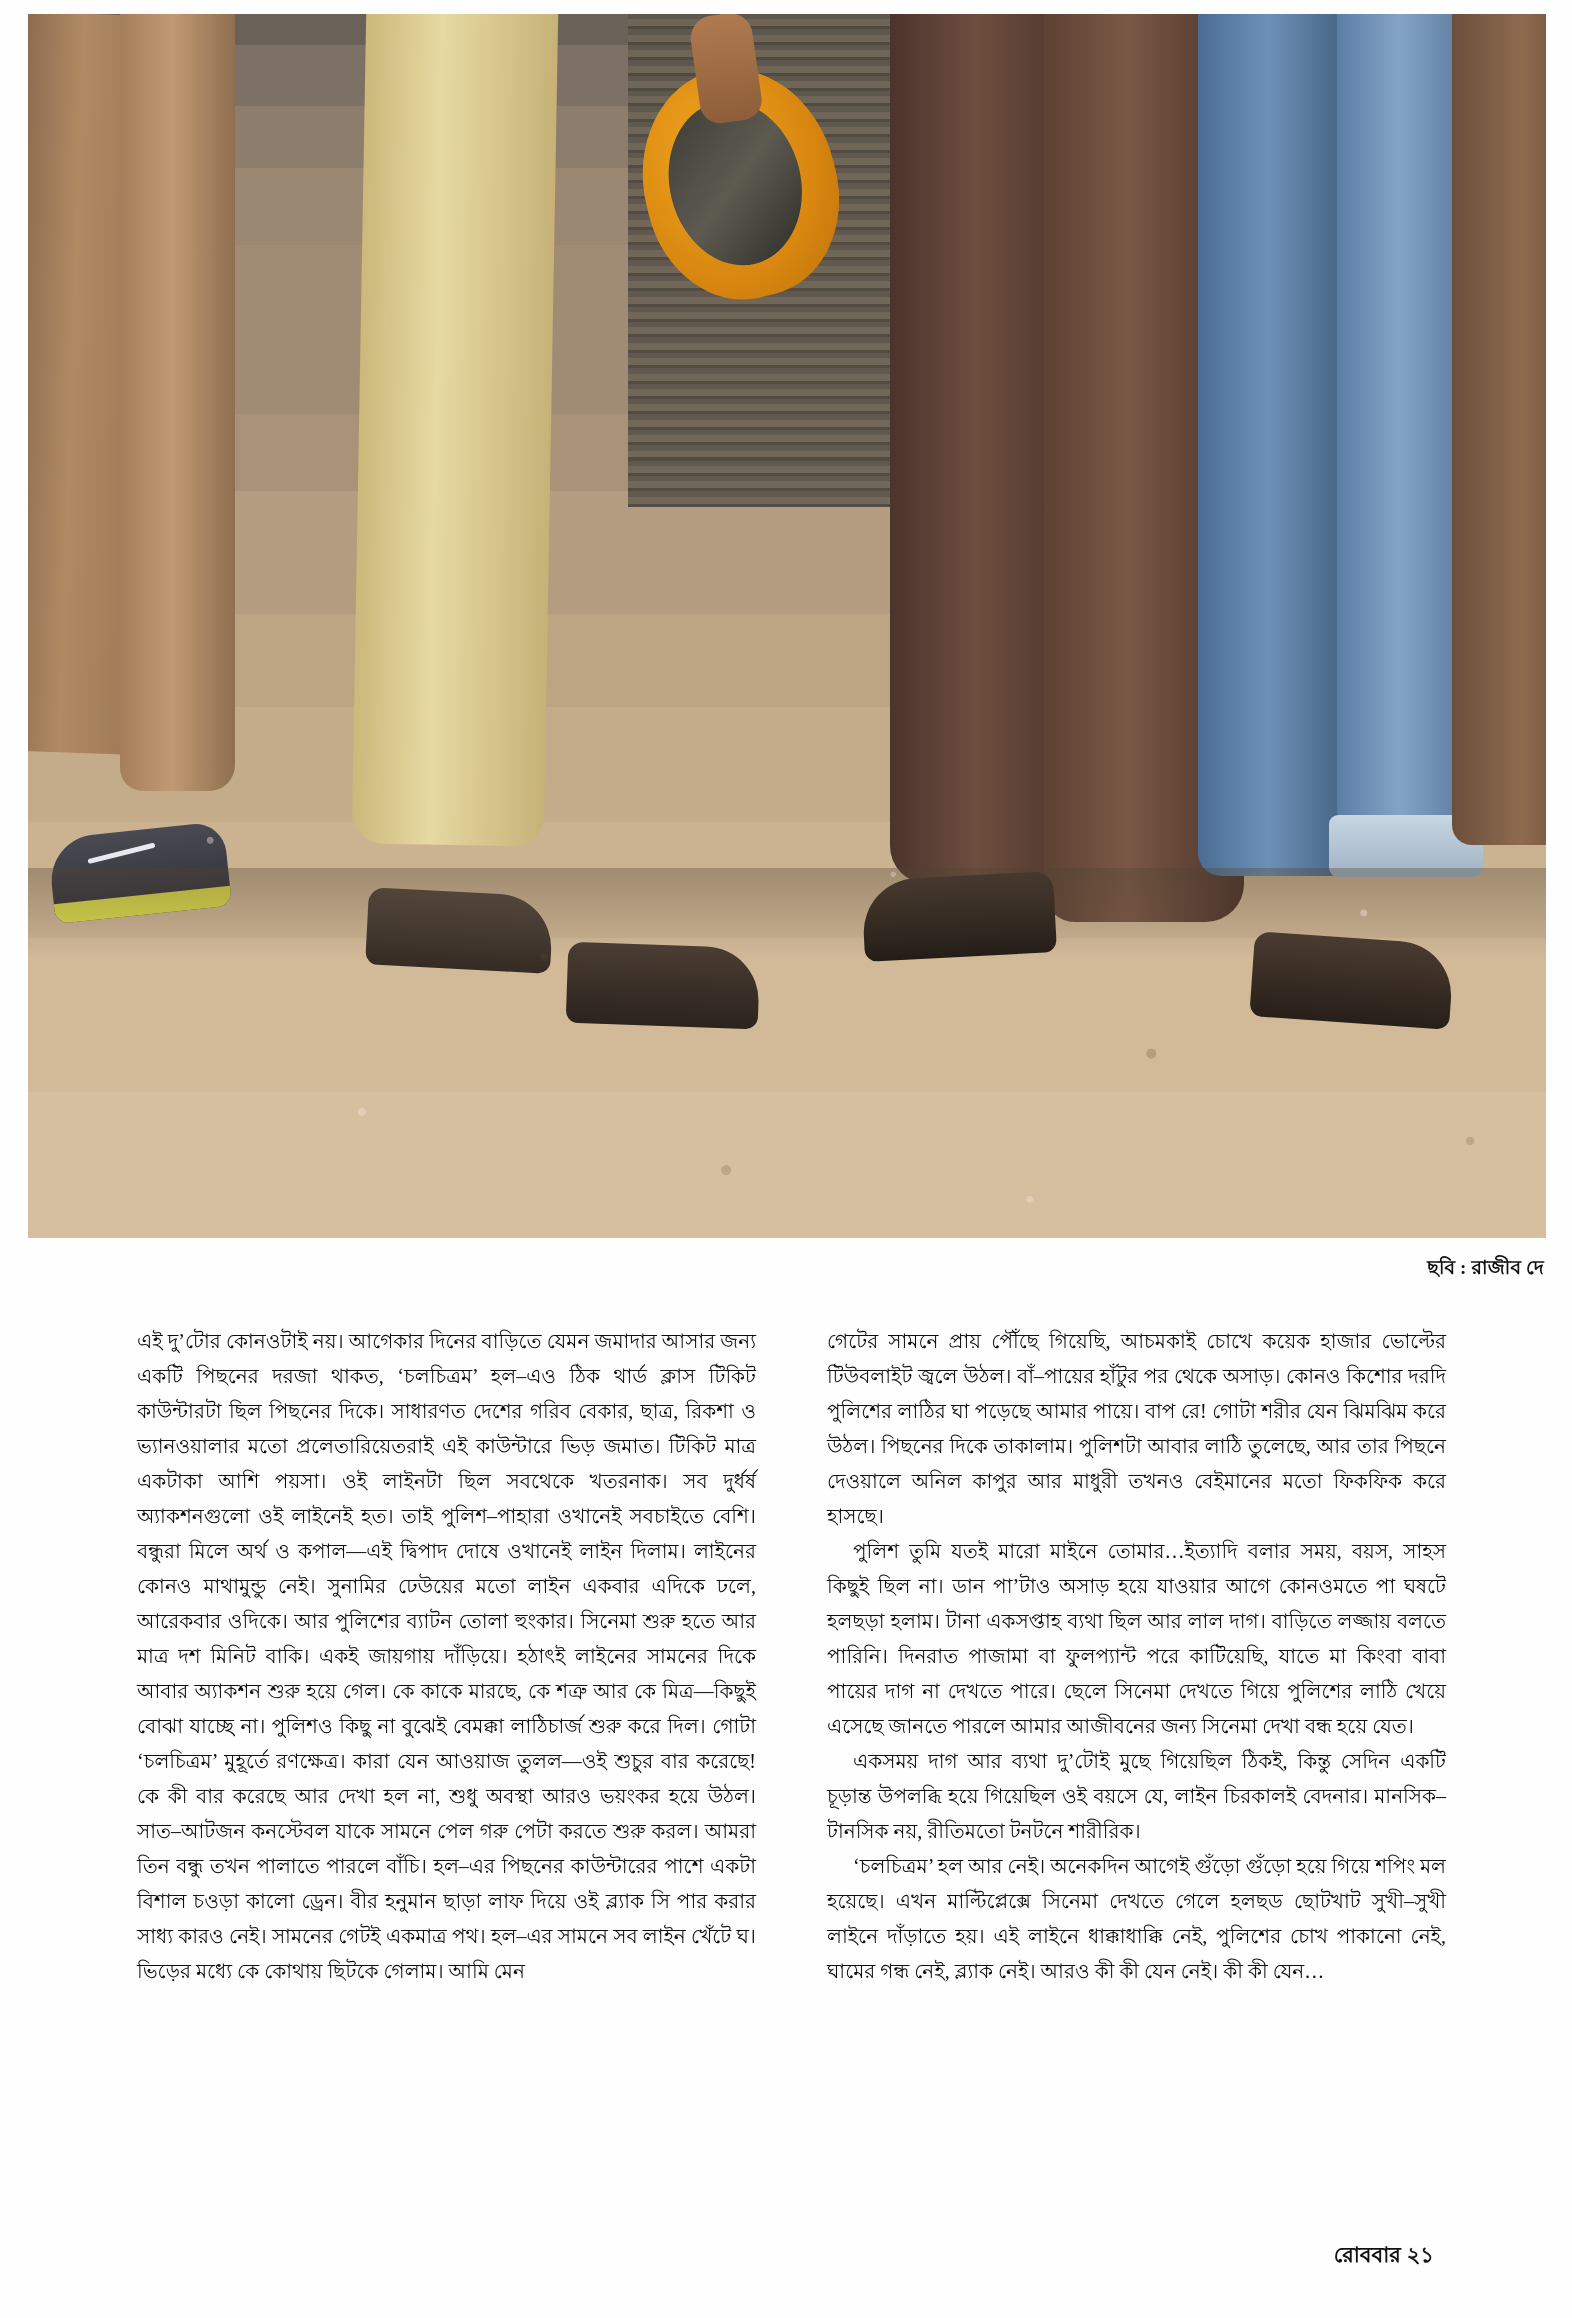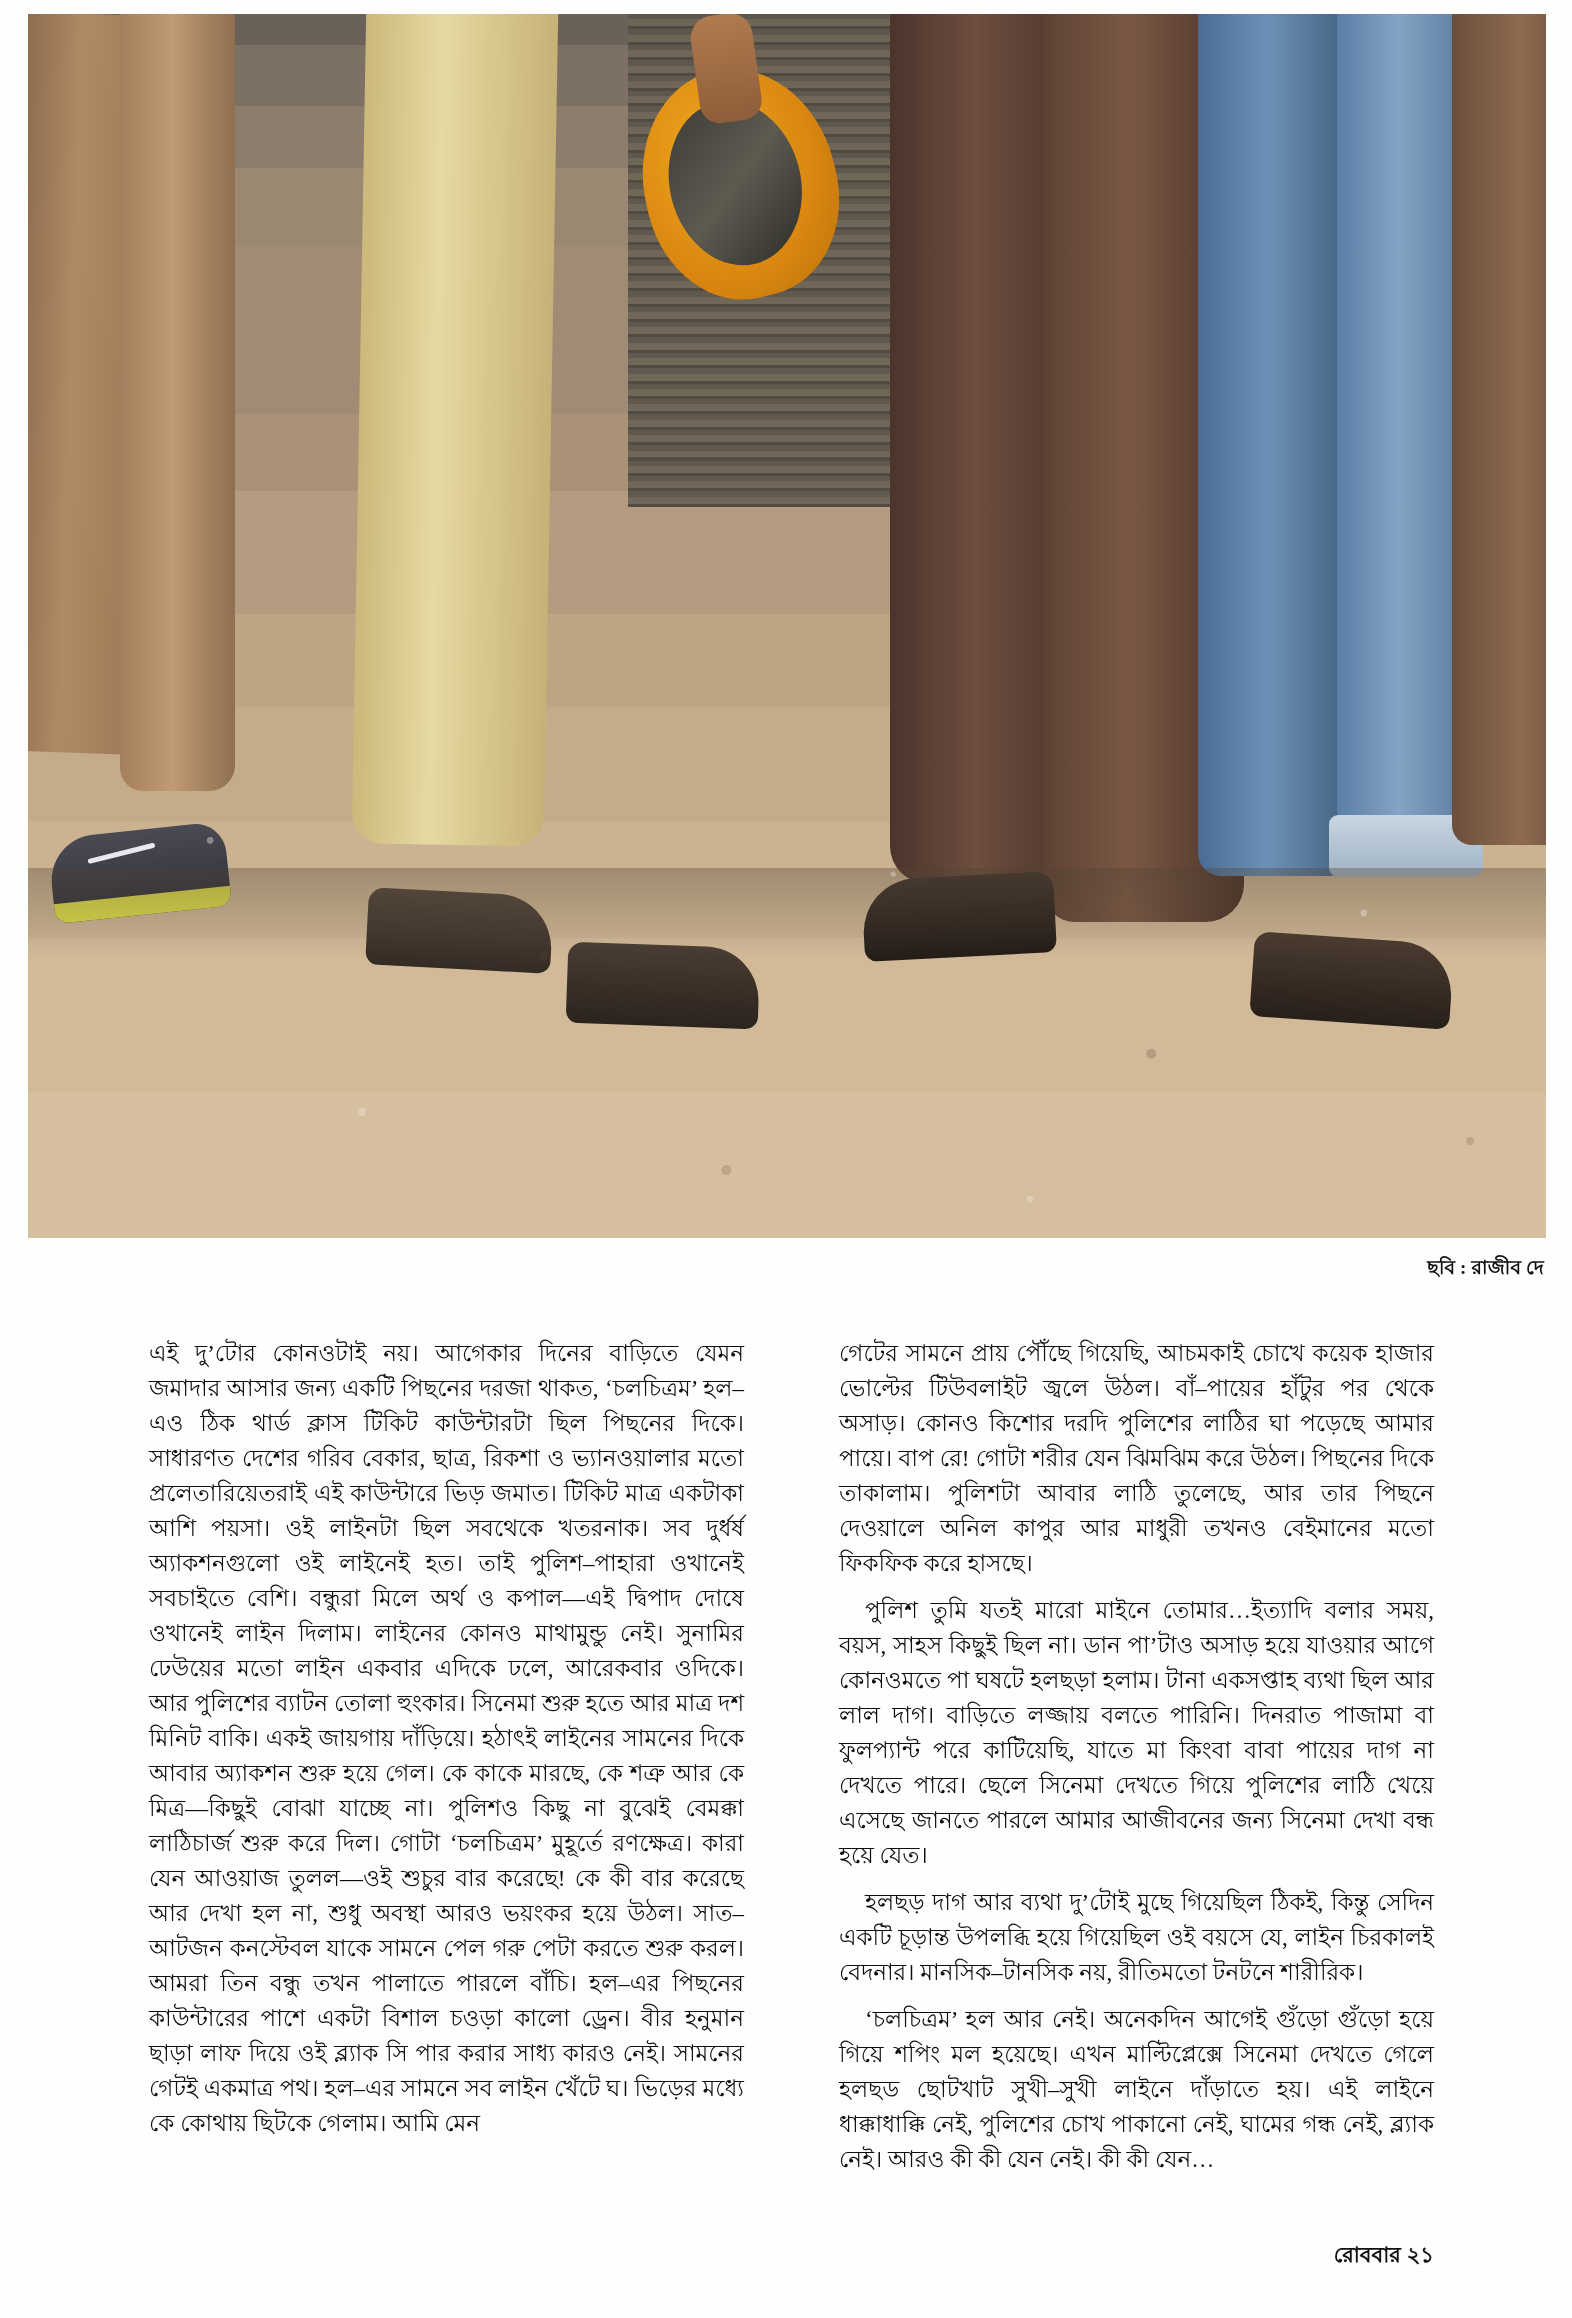--- a/index.html
+++ b/index.html
@@ -189,23 +189,23 @@
   .columns {
     position: absolute;
     left: 137px;
     top: 1324px;
     width: 1309px;
     display: flex;
     gap: 71px;
   }
   .col { width: 619px; }
   .col p {
-    margin: 12px;
+    margin: 0;
     font-family: "Liberation Serif", serif;
-    font-size: 23px;
+    font-size: 20px;
     line-height: 35px;
     color: #0d0d0d;
     text-align: justify;
     text-justify: inter-word;
     text-indent: 0;
   }
   .col p + p { text-indent: 26px; }
 
   .folio {
     position: absolute;
@@ -265,20 +265,20 @@
 
   <div class="caption">ছবি : রাজীব দে</div>
 
   <div class="columns">
     <div class="col">
       <p>এই দু’টোর কোনওটাই নয়। আগেকার দিনের বাড়িতে যেমন জমাদার আসার জন্য একটি পিছনের দরজা থাকত, ‘চলচিত্রম’ হল–এও ঠিক থার্ড ক্লাস টিকিট কাউন্টারটা ছিল পিছনের দিকে। সাধারণত দেশের গরিব বেকার, ছাত্র, রিকশা ও ভ্যানওয়ালার মতো প্রলেতারিয়েতরাই এই কাউন্টারে ভিড় জমাত। টিকিট মাত্র একটাকা আশি পয়সা। ওই লাইনটা ছিল সবথেকে খতরনাক। সব দুর্ধর্ষ অ্যাকশনগুলো ওই লাইনেই হত। তাই পুলিশ–পাহারা ওখানেই সবচাইতে বেশি। বন্ধুরা মিলে অর্থ ও কপাল—এই দ্বিপাদ দোষে ওখানেই লাইন দিলাম। লাইনের কোনও মাথামুন্ডু নেই। সুনামির ঢেউয়ের মতো লাইন একবার এদিকে ঢলে, আরেকবার ওদিকে। আর পুলিশের ব্যাটন তোলা হুংকার। সিনেমা শুরু হতে আর মাত্র দশ মিনিট বাকি। একই জায়গায় দাঁড়িয়ে। হঠাৎই লাইনের সামনের দিকে আবার অ্যাকশন শুরু হয়ে গেল। কে কাকে মারছে, কে শত্রু আর কে মিত্র—কিছুই বোঝা যাচ্ছে না। পুলিশও কিছু না বুঝেই বেমক্কা লাঠিচার্জ শুরু করে দিল। গোটা ‘চলচিত্রম’ মুহূর্তে রণক্ষেত্র। কারা যেন আওয়াজ তুলল—ওই শুচুর বার করেছে! কে কী বার করেছে আর দেখা হল না, শুধু অবস্থা আরও ভয়ংকর হয়ে উঠল। সাত–আটজন কনস্টেবল যাকে সামনে পেল গরু পেটা করতে শুরু করল। আমরা তিন বন্ধু তখন পালাতে পারলে বাঁচি। হল–এর পিছনের কাউন্টারের পাশে একটা বিশাল চওড়া কালো ড্রেন। বীর হনুমান ছাড়া লাফ দিয়ে ওই ব্ল্যাক সি পার করার সাধ্য কারও নেই। সামনের গেটই একমাত্র পথ। হল–এর সামনে সব লাইন খেঁটে ঘ। ভিড়ের মধ্যে কে কোথায় ছিটকে গেলাম। আমি মেন</p>
     </div>
     <div class="col">
       <p>গেটের সামনে প্রায় পৌঁছে গিয়েছি, আচমকাই চোখে কয়েক হাজার ভোল্টের টিউবলাইট জ্বলে উঠল। বাঁ–পায়ের হাঁটুর পর থেকে অসাড়। কোনও কিশোর দরদি পুলিশের লাঠির ঘা পড়েছে আমার পায়ে। বাপ রে! গোটা শরীর যেন ঝিমঝিম করে উঠল। পিছনের দিকে তাকালাম। পুলিশটা আবার লাঠি তুলেছে, আর তার পিছনে দেওয়ালে অনিল কাপুর আর মাধুরী তখনও বেইমানের মতো ফিকফিক করে হাসছে।</p>
       <p>পুলিশ তুমি যতই মারো মাইনে তোমার…ইত্যাদি বলার সময়, বয়স, সাহস কিছুই ছিল না। ডান পা’টাও অসাড় হয়ে যাওয়ার আগে কোনওমতে পা ঘষটে হলছড়া হলাম। টানা একসপ্তাহ ব্যথা ছিল আর লাল দাগ। বাড়িতে লজ্জায় বলতে পারিনি। দিনরাত পাজামা বা ফুলপ্যান্ট পরে কাটিয়েছি, যাতে মা কিংবা বাবা পায়ের দাগ না দেখতে পারে। ছেলে সিনেমা দেখতে গিয়ে পুলিশের লাঠি খেয়ে এসেছে জানতে পারলে আমার আজীবনের জন্য সিনেমা দেখা বন্ধ হয়ে যেত।</p>
-      <p>হলছড় দাগ আর ব্যথা দু’টোই মুছে গিয়েছিল ঠিকই, কিন্তু সেদিন একটি চূড়ান্ত উপলব্ধি হয়ে গিয়েছিল ওই বয়সে যে, লাইন চিরকালই বেদনার। মানসিক–টানসিক নয়, রীতিমতো টনটনে শারীরিক।</p>
+      <p>একসময় দাগ আর ব্যথা দু’টোই মুছে গিয়েছিল ঠিকই, কিন্তু সেদিন একটি চূড়ান্ত উপলব্ধি হয়ে গিয়েছিল ওই বয়সে যে, লাইন চিরকালই বেদনার। মানসিক–টানসিক নয়, রীতিমতো টনটনে শারীরিক।</p>
       <p>‘চলচিত্রম’ হল আর নেই। অনেকদিন আগেই গুঁড়ো গুঁড়ো হয়ে গিয়ে শপিং মল হয়েছে। এখন মাল্টিপ্লেক্সে সিনেমা দেখতে গেলে হলছড ছোটখাট সুখী–সুখী লাইনে দাঁড়াতে হয়। এই লাইনে ধাক্কাধাক্কি নেই, পুলিশের চোখ পাকানো নেই, ঘামের গন্ধ নেই, ব্ল্যাক নেই। আরও কী কী যেন নেই। কী কী যেন…</p>
     </div>
   </div>
 
   <div class="folio">রোববার ২১</div>
 </div>
 
 
 </body></html>

